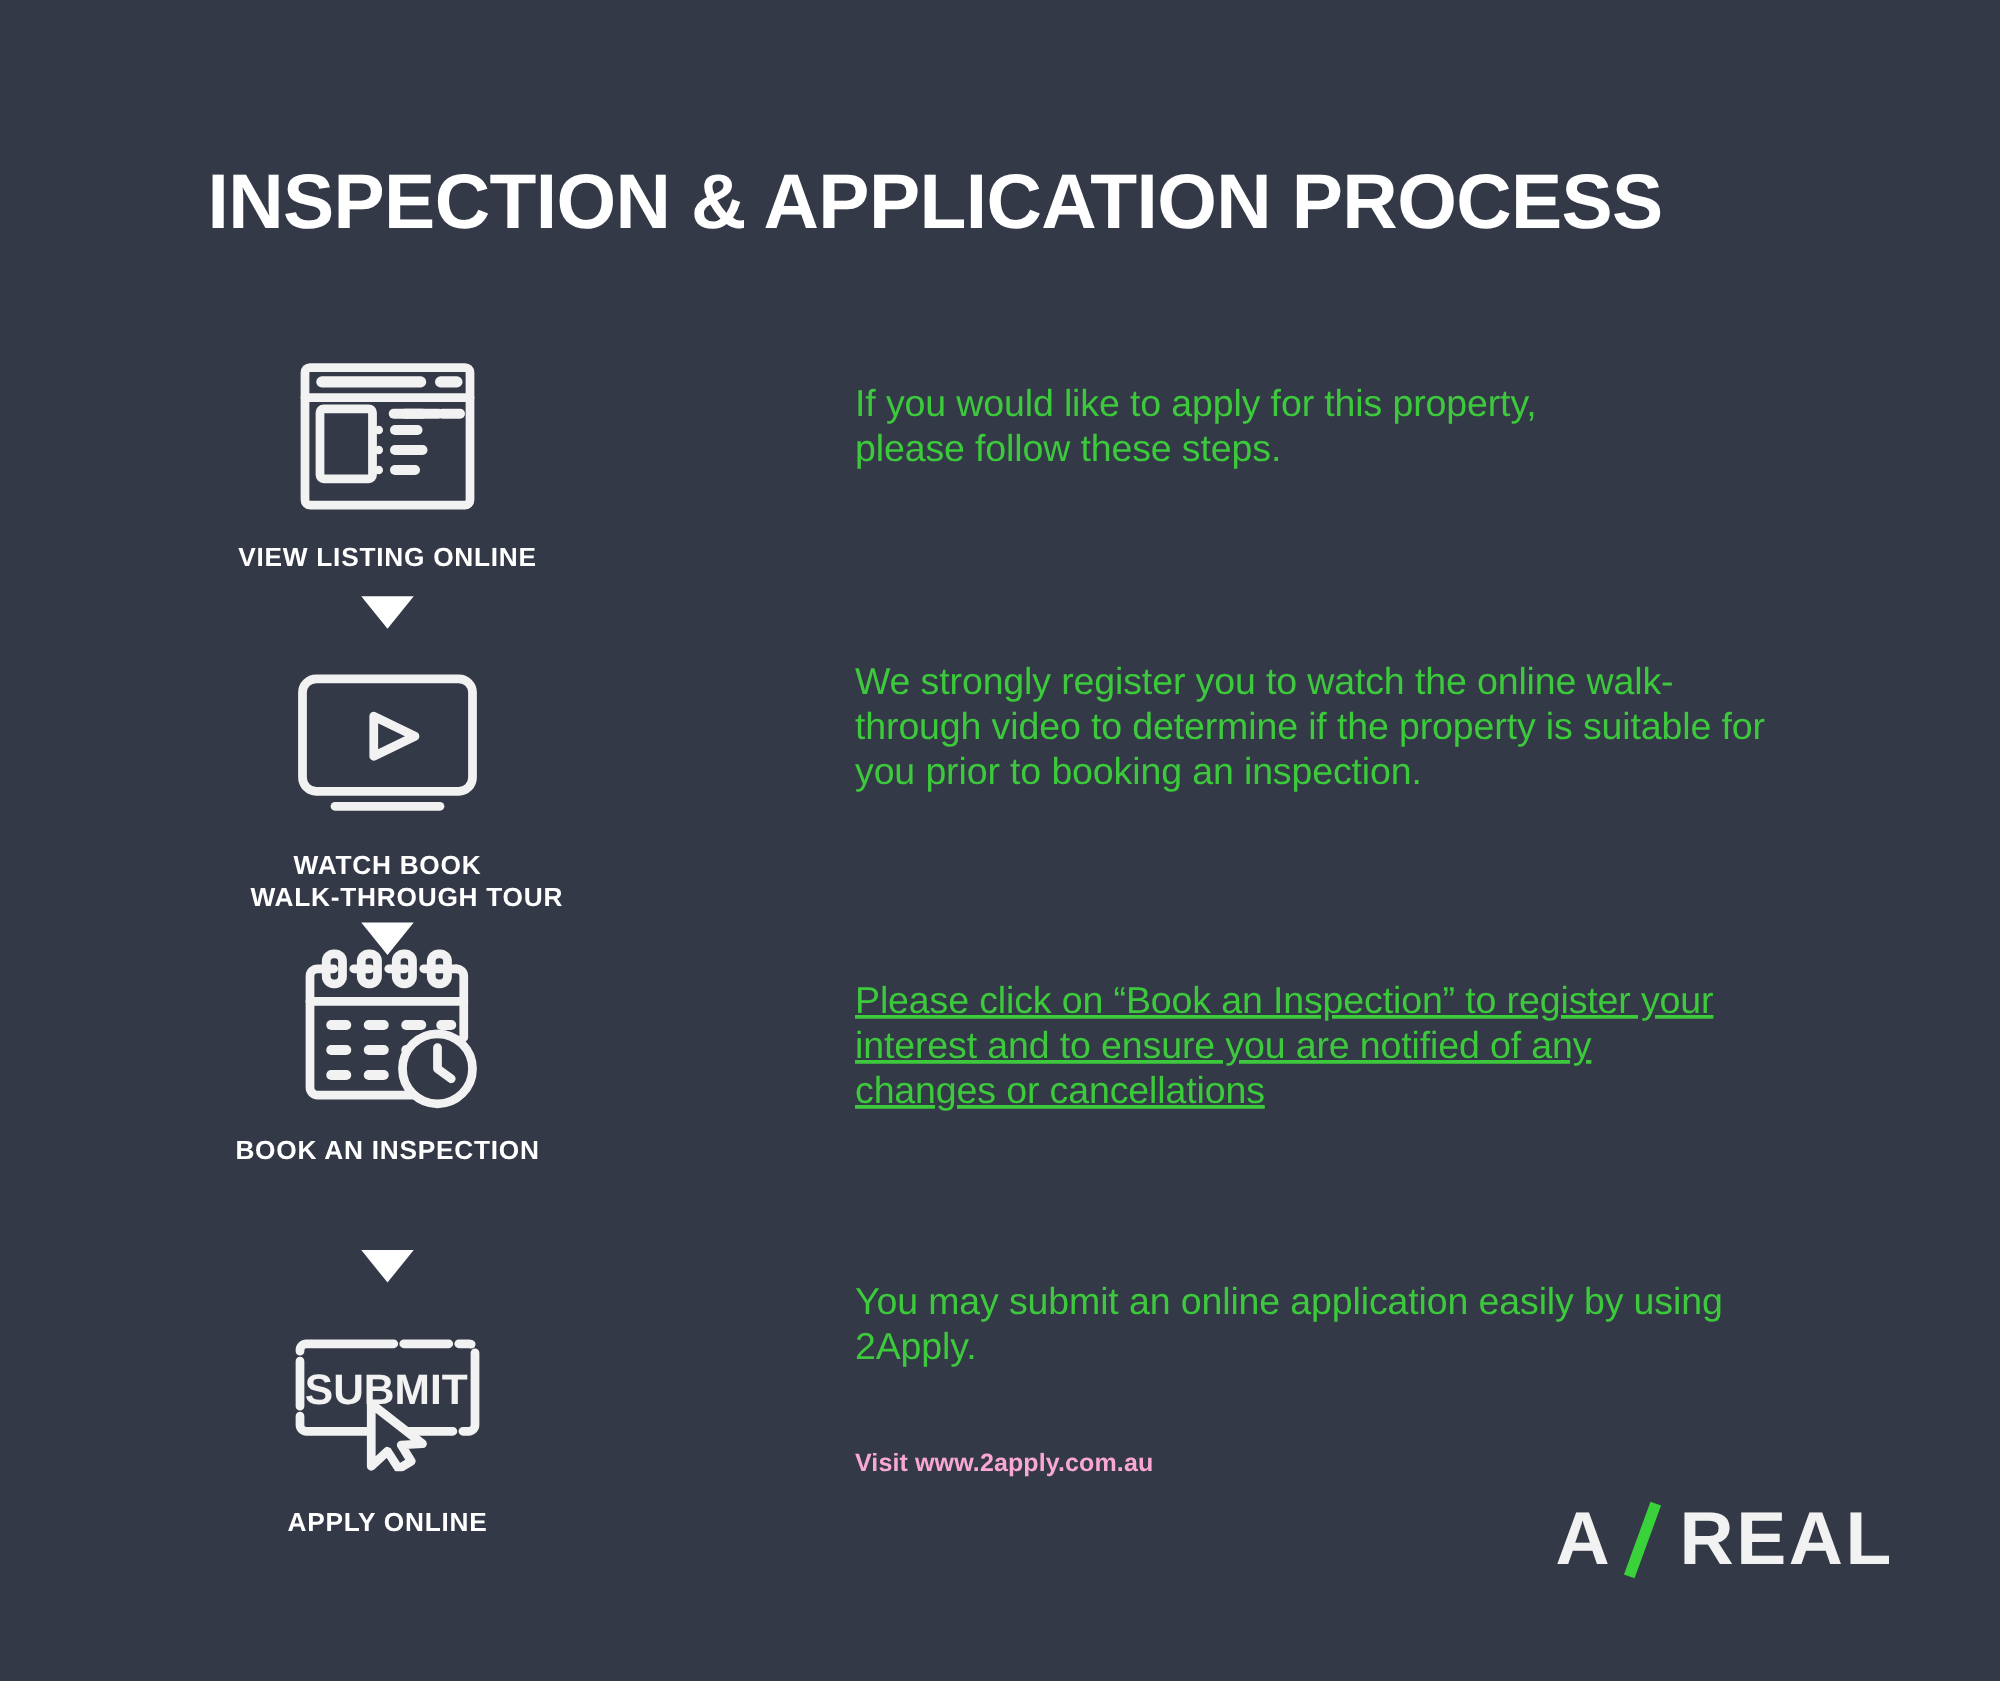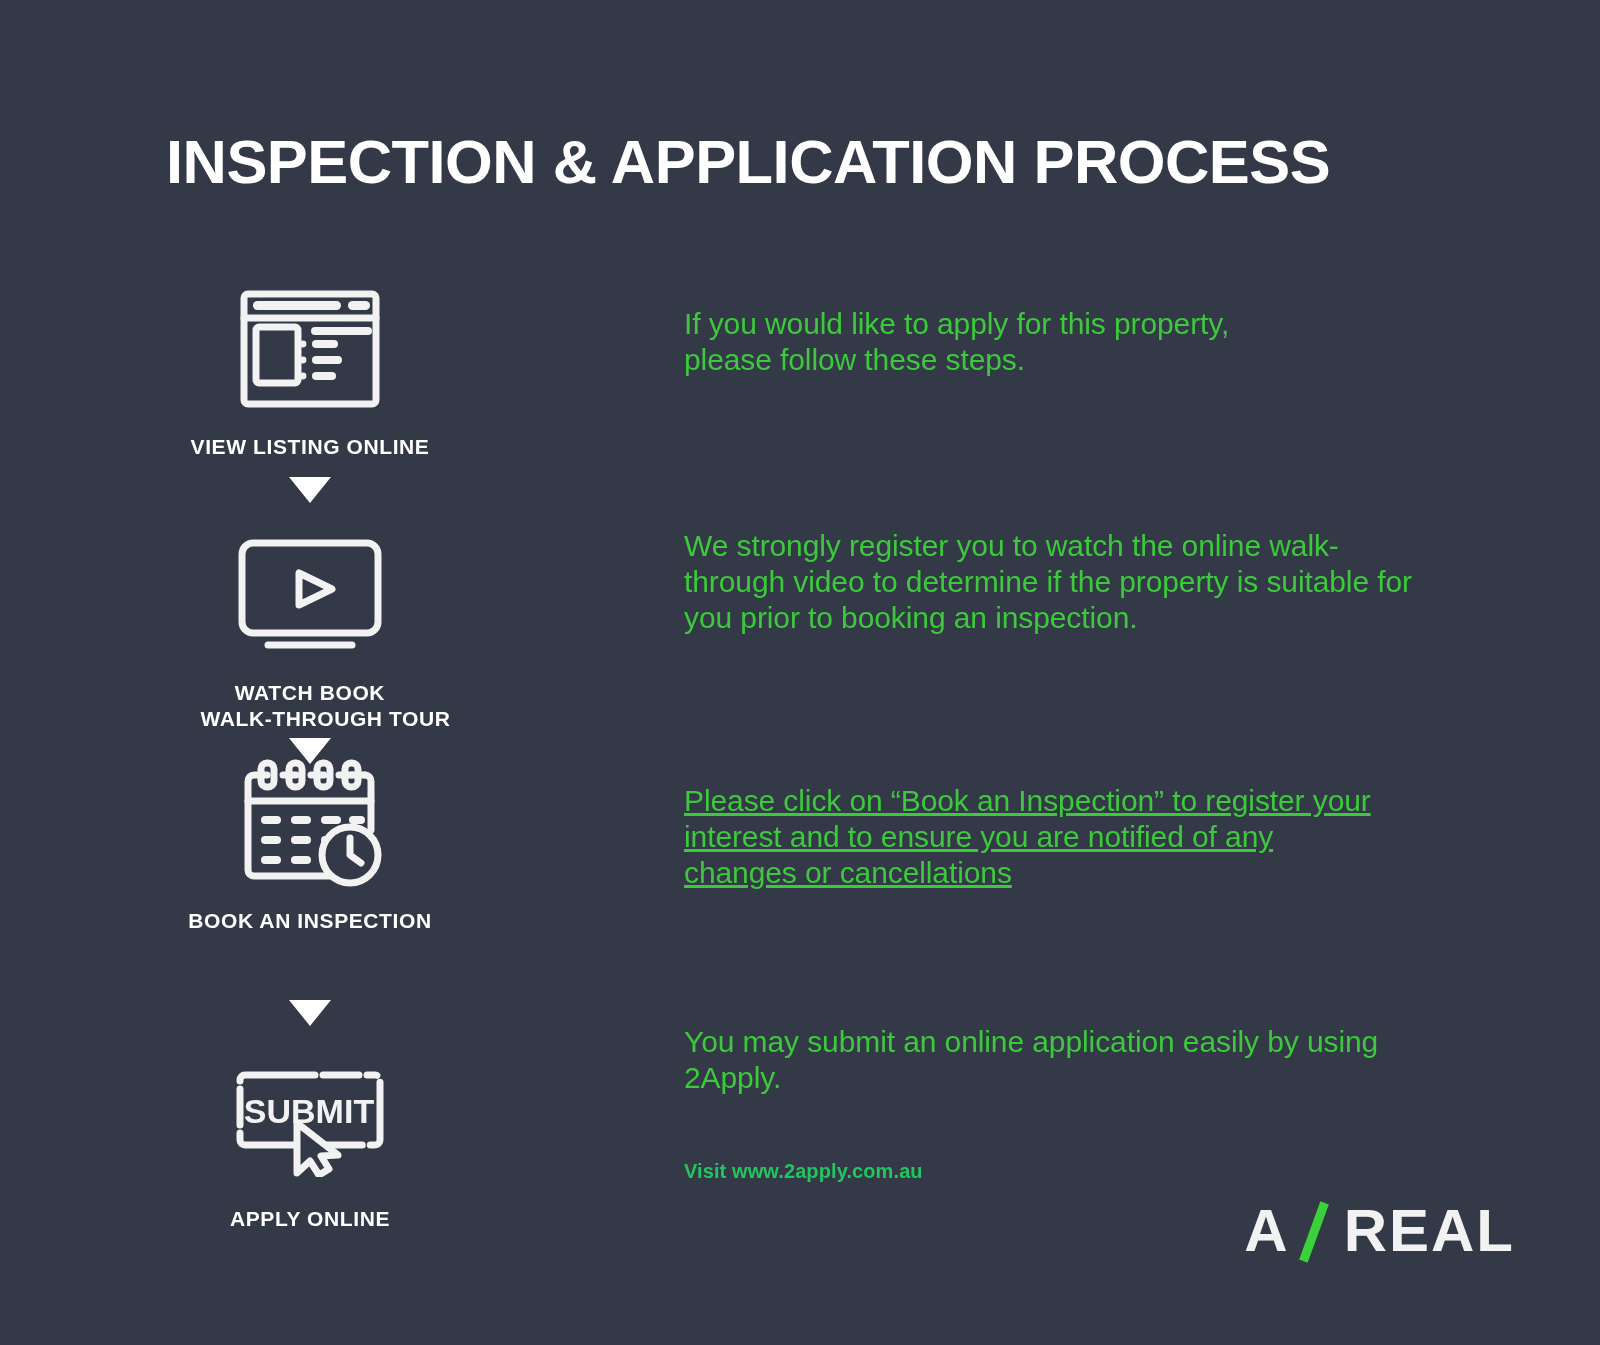--- a/index.html
+++ b/index.html
@@ -75,21 +75,21 @@
     letter-spacing:-0.1px;
   }
   #note-1 { top:306px; width:640px; }
   #note-2 { top:528px; width:730px; }
   #note-3 { top:783px; width:700px;text-decoration:underline; }
   #note-4 { top:1008px; width:700px;margin-top:16px; }
 
   .visit {
     position:absolute;
     left:684px; top:1160px;
-    color:#22c55e;
+    color:#f9a8d4;
     font-size:20px;
     font-weight:bold;
     letter-spacing:0.1px;
   }
 
   
   .logo {
     position:absolute;
     right:85px; bottom:82px;
     display:flex; align-items:center;

